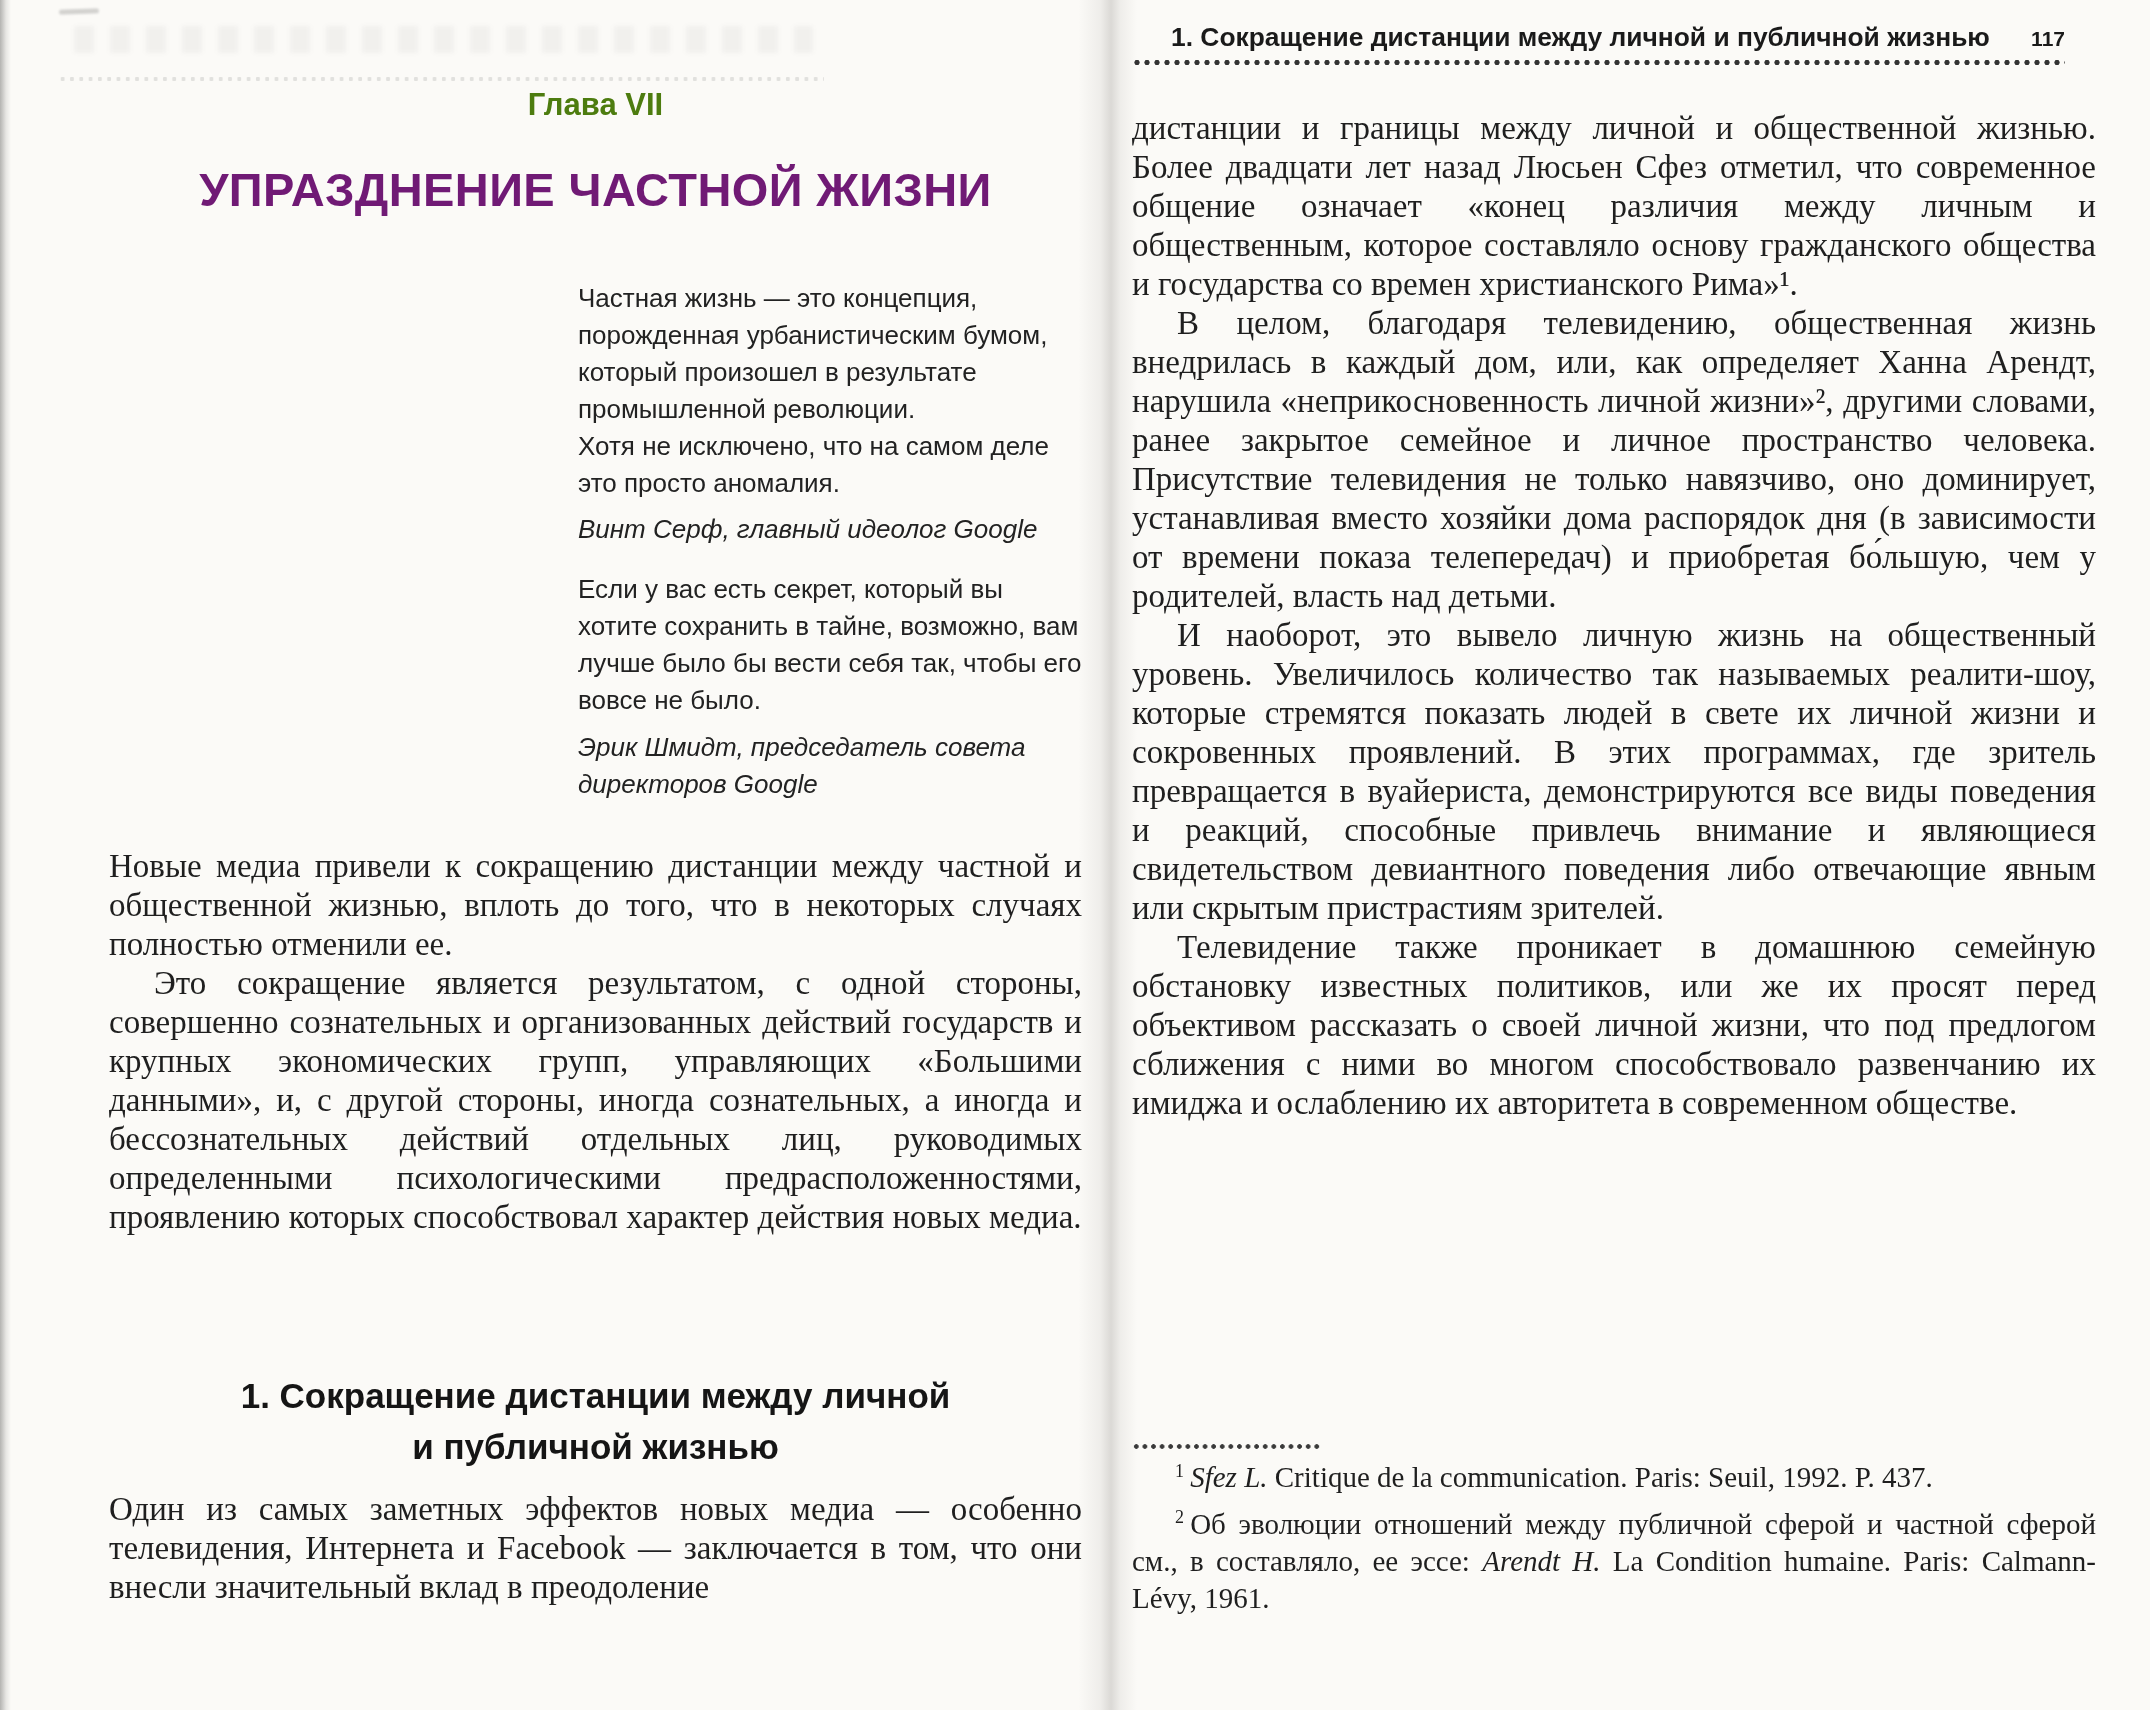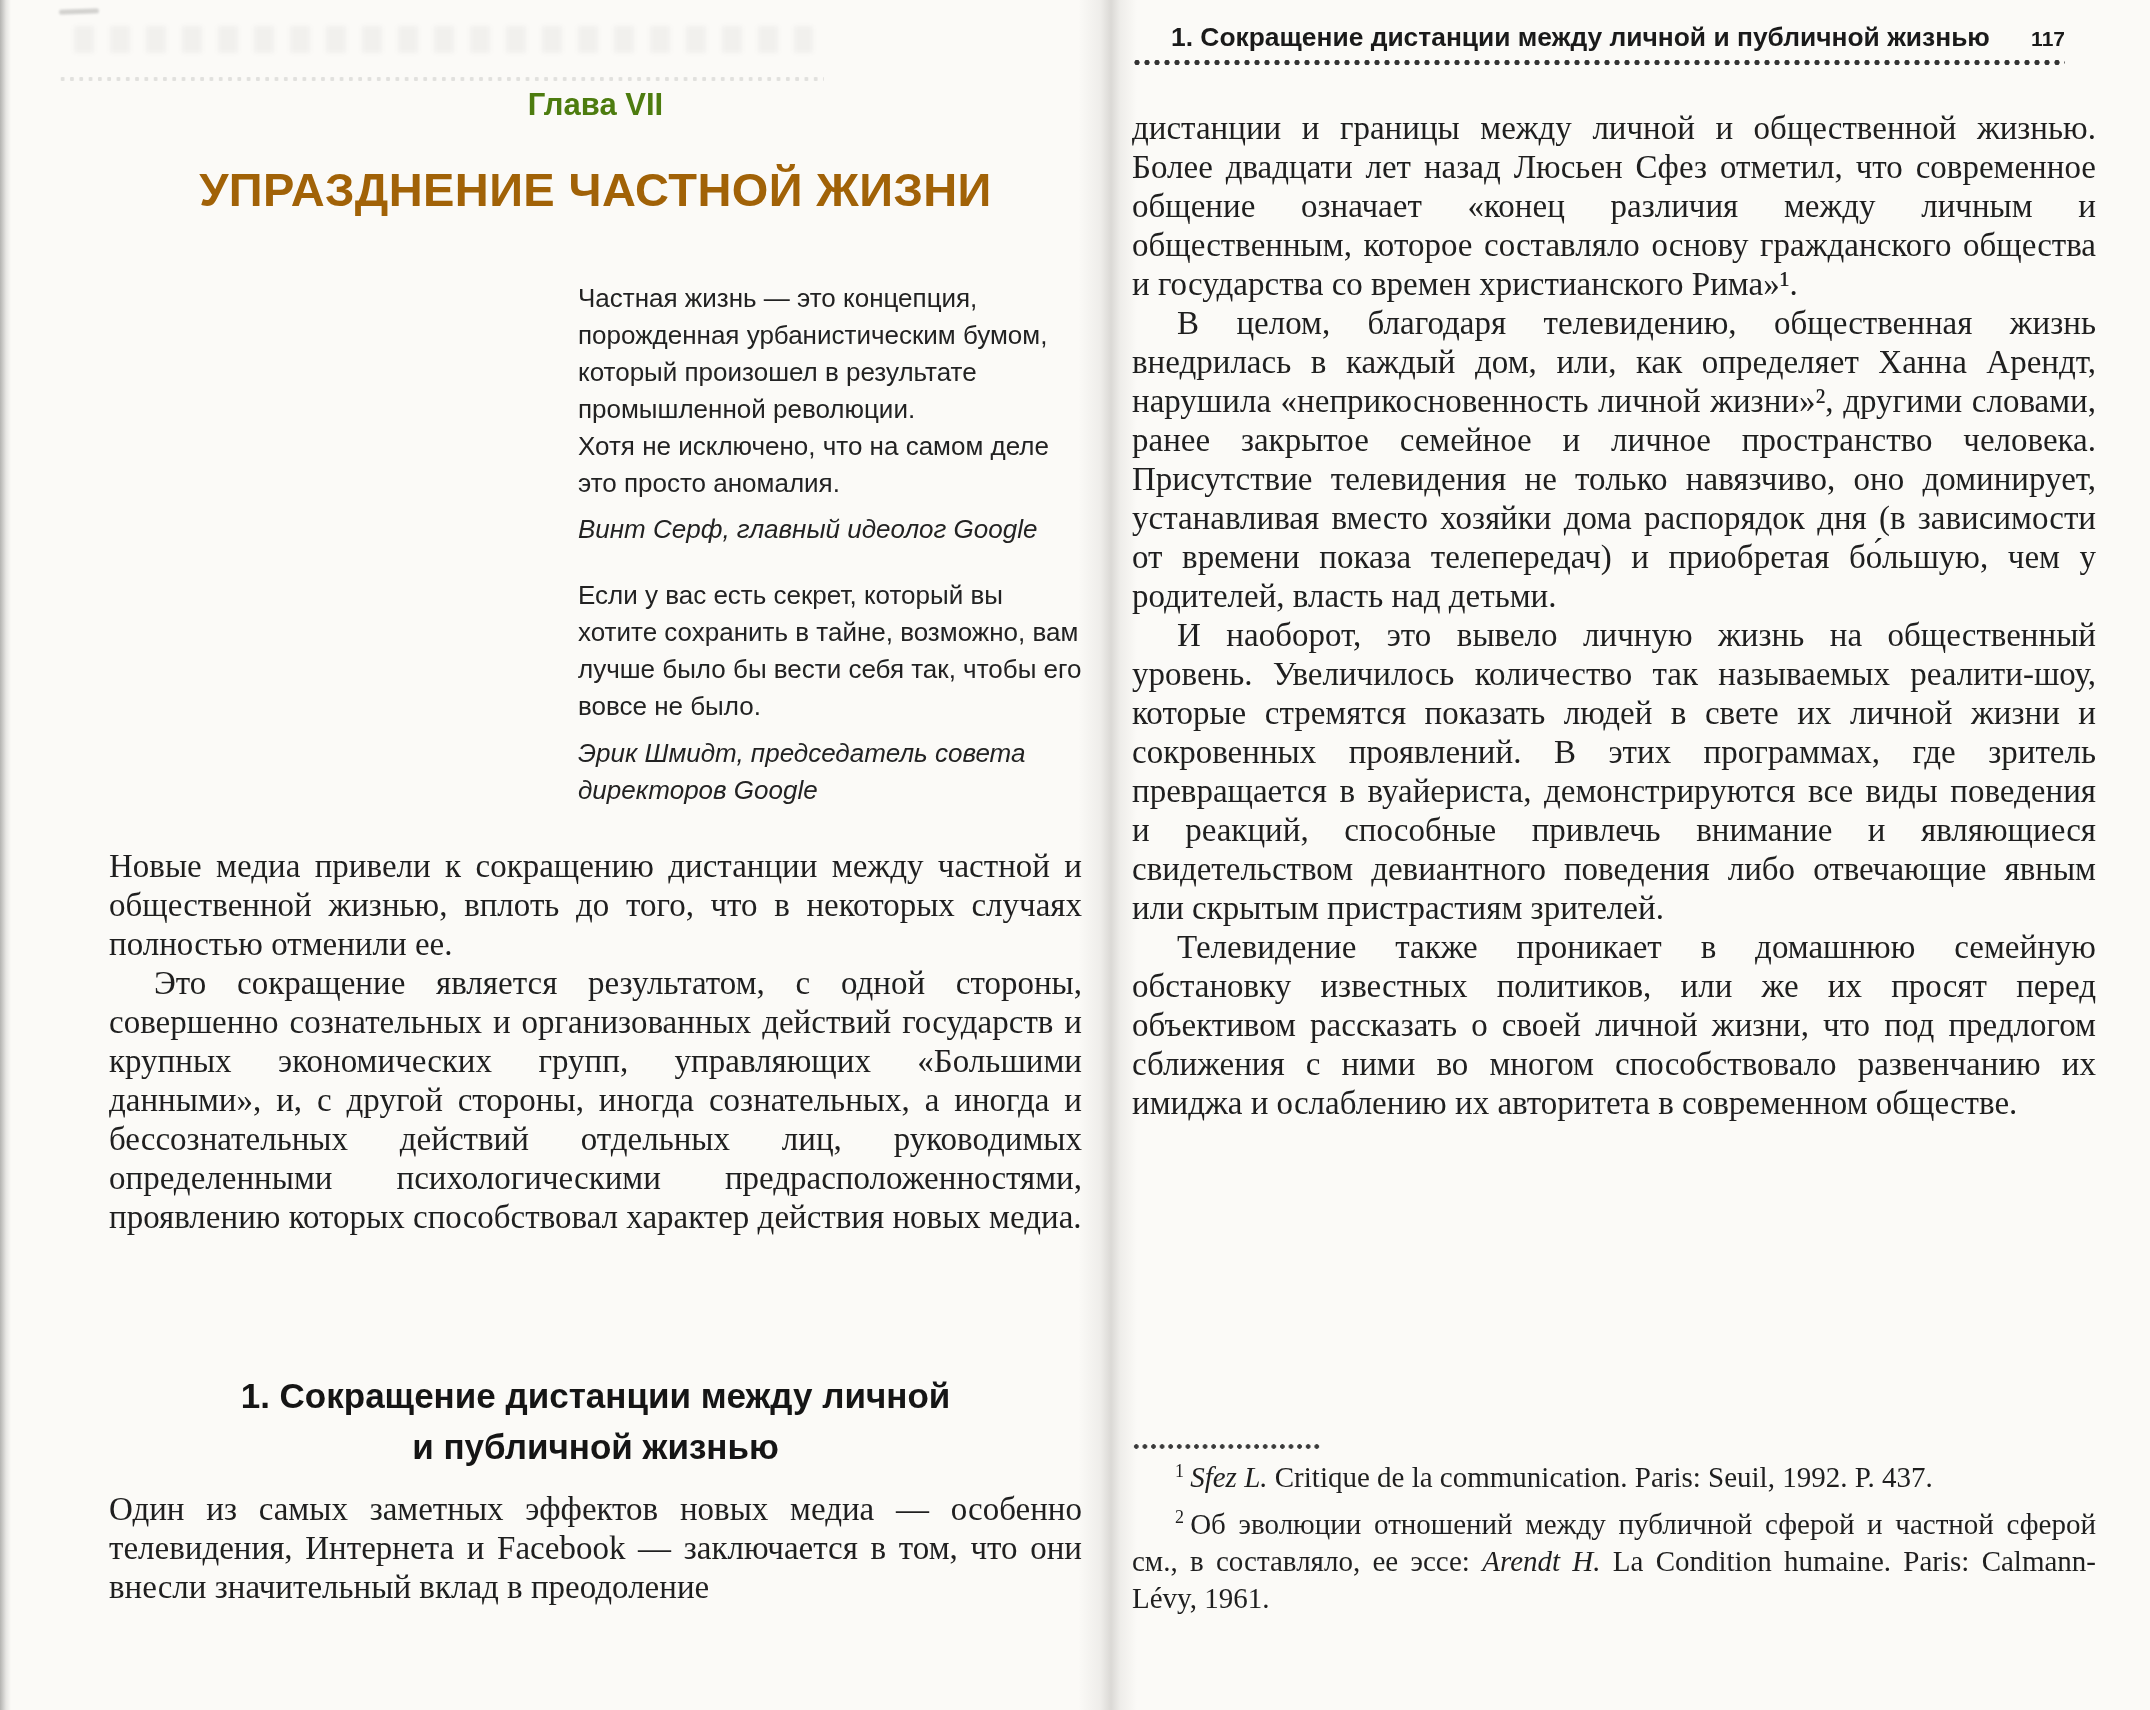--- a/index.html
+++ b/index.html
@@ -43,30 +43,30 @@
   .left-page { position: absolute; left: 0; top: 0; width: 1089px; height: 1711px; }
   .lp-col { position: absolute; left: 109px; width: 973px; }
   .chapter-label {
     top: 87px; text-align: center;
     font-family: "Liberation Sans", "DejaVu Sans", sans-serif;
     font-weight: 700; font-size: 31px; color: #4d7c0f;
   }
   .chapter-title {
     top: 162px; text-align: center;
     font-family: "Liberation Sans", "DejaVu Sans", sans-serif;
-    font-weight: 700; font-size: 47px; letter-spacing: 0.4px; color: #a16207;
+    font-weight: 700; font-size: 47px; letter-spacing: 0.4px; color: #701a75;
   }
   .epigraph {
     top: 280px; left: 578px; width: 504px;
     font-family: "Liberation Sans", "DejaVu Sans", sans-serif;
     font-size: 26px; line-height: 37px; color: #222; position: absolute;
   }
   .epigraph p { margin: 0; }
   .epigraph .attribution { font-style: italic; margin-top: 9.3px; }
-  .epigraph .ep-gap { margin-top: 29px; }
+  .epigraph .ep-gap { margin-top: 23px; }
   .body-block { font-size: 33px; line-height: 39px; text-align: justify; }
   .body-1 { top: 847px; }
   .para { margin: 0; }
   .para.indent { text-indent: 45px; }
   .section-heading {
     top: 1370px; text-align: center;
     font-family: "Liberation Sans", "DejaVu Sans", sans-serif;
     font-weight: 700; font-size: 35px; line-height: 51px; color: #151515;
   }
   .section-heading .line { display: block; }

